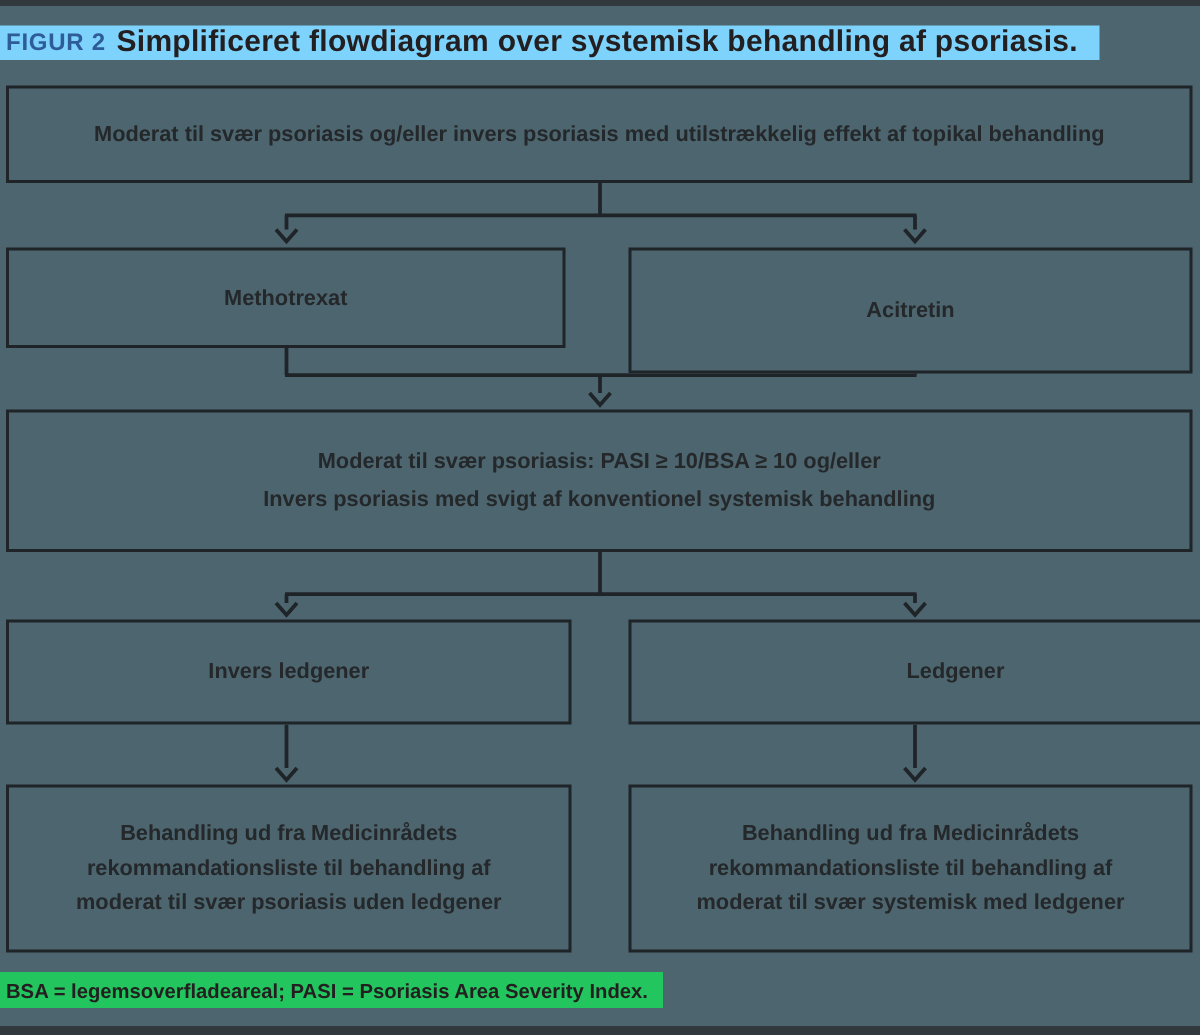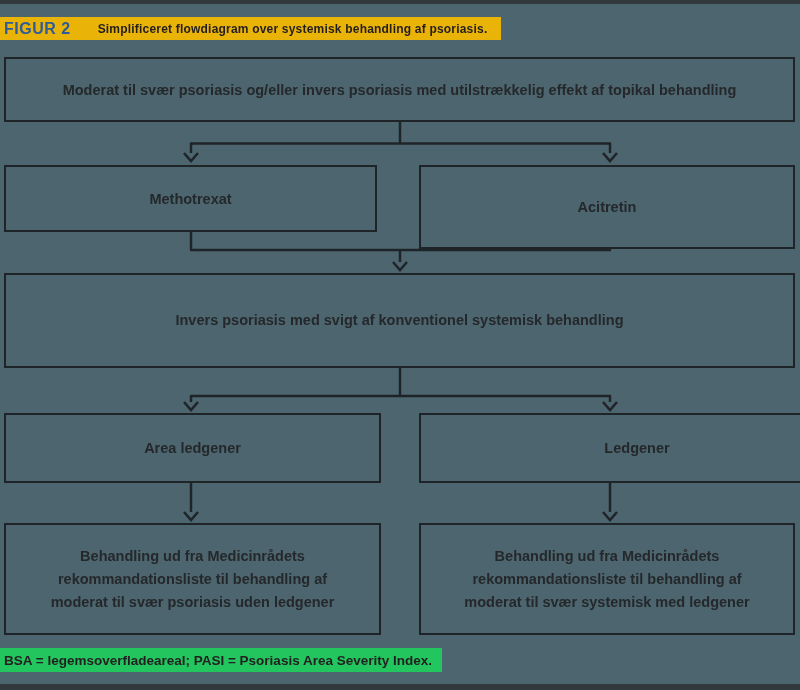--- a/index.html
+++ b/index.html
@@ -16,30 +16,30 @@
     background:var(--bg);
     font-family:"Liberation Sans",sans-serif;
     position:relative;overflow:hidden;
   }
   .stage{position:absolute;inset:0;width:800px;height:690px;}
   .rule-bar{position:absolute;left:0;width:800px;background:var(--bar);}
   .rule-bar.top{top:0;height:4px;}
   .rule-bar.bottom{top:684px;height:6px;}
   .title-strip{
     position:absolute;left:0;top:17px;height:23px;
-    background:#eab308;
+    background:#7dd3fc;
     display:flex;align-items:center;
     padding:0 14px 0 4px;
     white-space:nowrap;
   }
   .title-strip .fig-label{
     color:var(--blue);font-weight:bold;font-size:16px;letter-spacing:.5px;margin-right:7px;
   }
   .title-strip .fig-title{
-    color:var(--dark);font-weight:bold;font-size:12px;letter-spacing:.2px;margin-left:20px;
+    color:var(--dark);font-weight:bold;font-size:20px;letter-spacing:.2px;
   }
   .footnote-strip{
     position:absolute;left:0;top:648px;height:24px;
     background:#22c55e;
     display:flex;align-items:center;
     padding:0 10px 0 4px;
     white-space:nowrap;
     color:var(--dark);font-weight:bold;font-size:13.5px;
   }
   .fbox{
@@ -116,25 +116,26 @@
 
   <div class="fbox b2a">
     <div>Methotrexat</div>
   </div>
 
   <div class="fbox b2b">
     <div>Acitretin</div>
   </div>
 
   <div class="fbox b3">
+    <div>Moderat til svær psoriasis: PASI ≥ 10/BSA ≥ 10 og/eller</div>
     <div>Invers psoriasis med svigt af konventionel systemisk behandling</div>
   </div>
 
   <div class="fbox b4a">
-    <div>Area ledgener</div>
+    <div>Invers ledgener</div>
   </div>
 
   <div class="fbox b4b">
     <div>Ledgener</div>
   </div>
 
   <div class="fbox b5a">
     <div>Behandling ud fra Medicinrådets</div>
     <div>rekommandationsliste til behandling af</div>
     <div>moderat til svær psoriasis uden ledgener</div>

